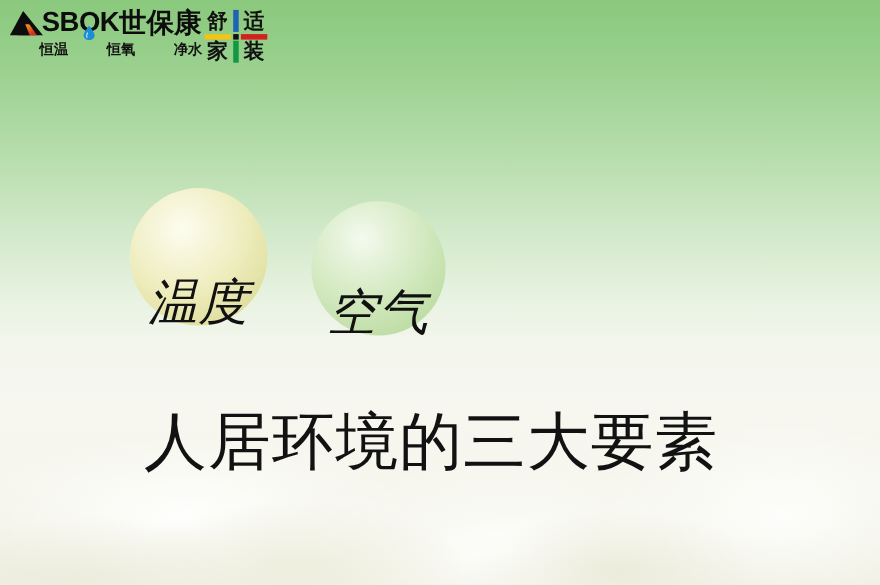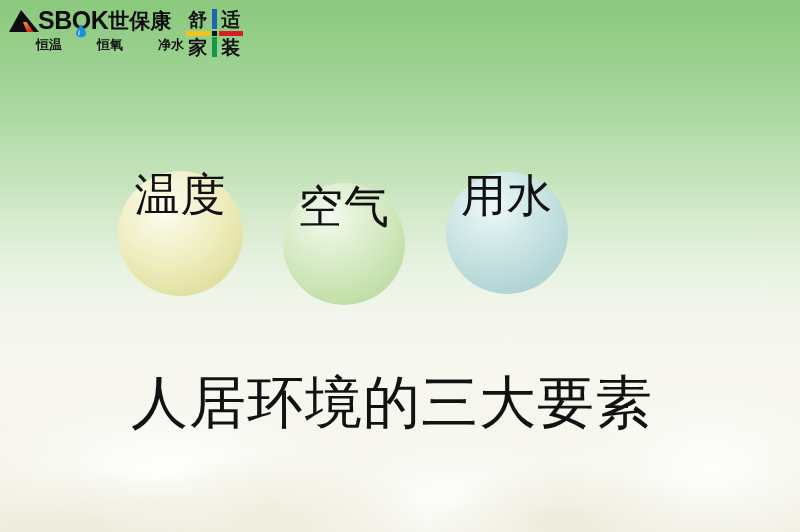--- a/index.html
+++ b/index.html
@@ -78,21 +78,21 @@
   .sbok-o { position:relative; display:inline-block; }
   .sbok-o .drop {
     position:absolute; left:50%; top:52%;
     transform:translate(-50%,-50%);
     width:11px; height:13px;
   }
 
   .logo-cn {
     font-family:"DejaVu Sans", sans-serif;
     font-weight:bold;
-    font-size:21px;
+    font-size:25px;
     letter-spacing:0px;
     color:#0d0d0d;
   }
 
   .logo-sub {
     position:absolute; left:28px; top:30px;
     width:148px;
     display:flex; justify-content:space-between;
     font-family:"DejaVu Sans", sans-serif;
     font-weight:bold;
@@ -123,21 +123,21 @@
   .bar-v-top   { width:5px; height:20px; background:#1f63b5; }
   .bar-v-bot   { width:5px; height:20px; background:#119944; }
   .bar-h-left  { width:24px; height:5px; background:#f0c419; }
   .bar-h-right { width:24px; height:5px; background:#d32020; }
   .bar-center  { width:5px;  height:5px; background:#111; }
 
   
   .bubble {
     position:absolute;
     border-radius:50%;
-    display:flex; align-items:flex-start; justify-content:center;
+    display:flex; align-items:flex-end; justify-content:center;font-style:italic;
   }
   .bubble-label {
     font-family:"DejaVu Sans", sans-serif;
     font-weight:normal;
     font-size:45px;
     color:#111;
     letter-spacing:1px;
     line-height:1;
     position:relative;
     top:1px;
@@ -245,19 +245,16 @@
   </div>
 
   <div class="bubble" id="bubble-temperature">
     <span class="bubble-label">温度</span>
   </div>
 
   <div class="bubble" id="bubble-air">
     <span class="bubble-label">空气</span>
   </div>
 
-  <div class="bubble" id="bubble-water">
-    <span class="bubble-label">用水</span>
-  </div>
 
   <div id="main-title">人居环境的三大要素</div>
 
 </div>
 
 </body></html>

